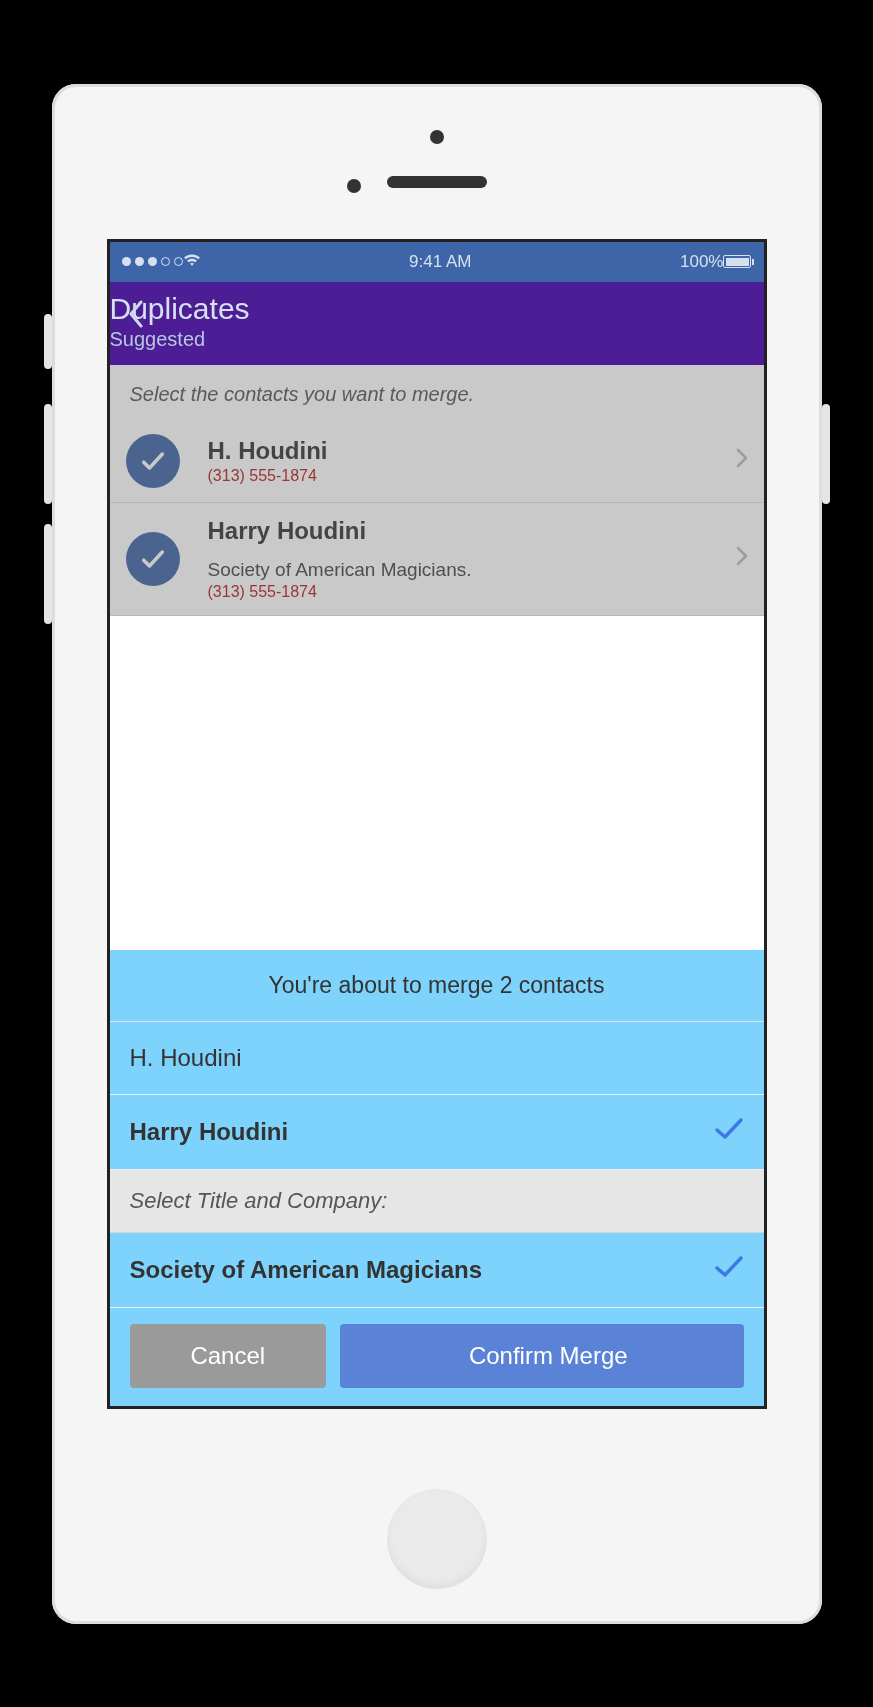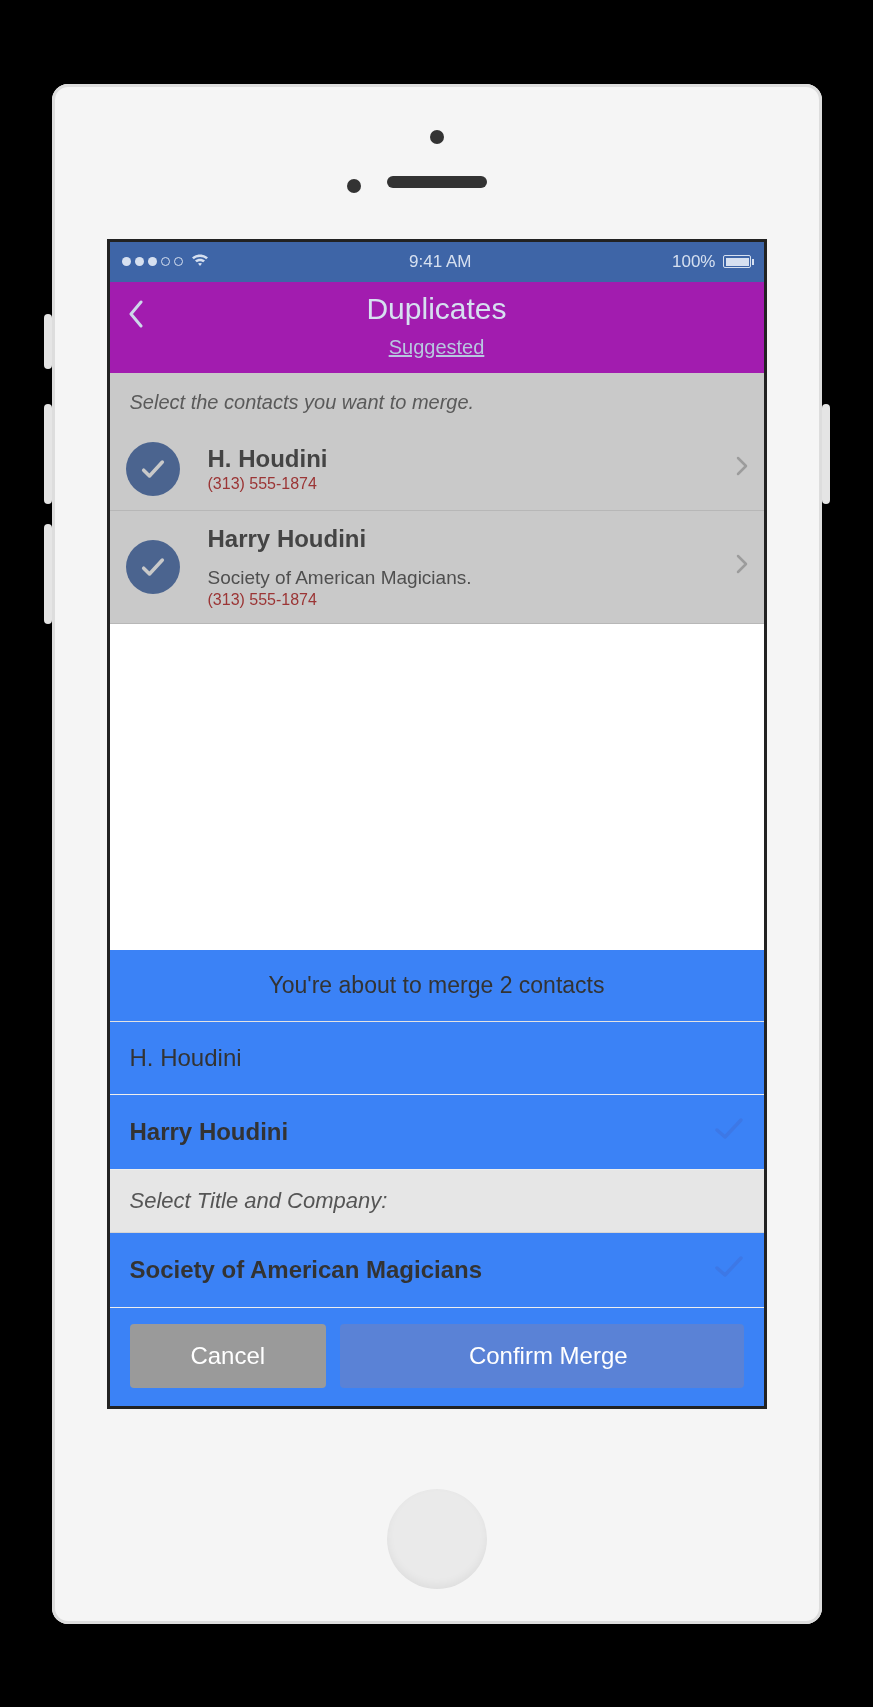--- a/index.html
+++ b/index.html
@@ -9,21 +9,21 @@
     justify-content: center;
     align-items: center;
     min-height: 1707px;
     width: 873px;
     font-family: -apple-system, "Helvetica Neue", Arial, sans-serif;
   }
   .phone-frame {
     width: 770px;
     height: 1540px;
     background: #f5f5f5;
-    border-radius: 16px;
+    border-radius: 24px;
     position: relative;
     box-shadow: inset 0 0 0 3px #ddd;
   }
   .phone-camera {
     position: absolute;
     top: 46px;
     left: 50%;
     transform: translateX(-50%);
     width: 14px; height: 14px;
     background: #333; border-radius: 50%;
@@ -75,41 +75,40 @@
   .statusbar {
     background: #3e65a7;
     color: #d6e0f0;
     height: 40px;
     display: flex;
     align-items: center;
     justify-content: space-between;
     padding: 0 12px;
     font-size: 17px;
   }
-  .statusbar .left, .statusbar .right { display:flex; align-items:center; gap:8px; }
+  .statusbar .left, .statusbar .right { display:flex; align-items:center; }
   .dots { display:flex; gap:4px; }
   .dot { width:9px; height:9px; border-radius:50%; background:#d6e0f0; }
   .dot.hollow { background:transparent; border:1.5px solid #d6e0f0; }
   .wifi-icon { font-size:18px; }
   .battery {
     width:28px; height:13px; border:1.5px solid #d6e0f0; border-radius:2px;
     position:relative;
   }
   .battery::after { content:''; position:absolute; right:-4px; top:3px; width:2.5px; height:6px; background:#d6e0f0; }
   .battery .fill { position:absolute; inset:1.5px; background:#d6e0f0; }
 
   .navbar {
-    background: #a21caf;
+    background: #4c1d95;
     color: #cdd8ea;
-    text-align: center;
     padding: 10px 0 14px;
     position: relative;
   }
   .navbar .title { font-size: 30px; font-weight: 400; color:#d6e0f0; }
-  .navbar .subtitle { font-size: 20px; color:#b8c7e0; margin-top:10px;text-decoration:underline; }
+  .navbar .subtitle { font-size: 20px; color:#b8c7e0; margin-top:2px; }
   .back-chevron {
     position:absolute; left:18px; top:18px;
     width:16px; height:28px;
   }
   .back-chevron svg { width:100%; height:100%; }
 
   
   .bg-content {
     position: relative;
   }
@@ -140,21 +139,21 @@
   .check-circle svg { width:28px; height:28px; }
   .contact-info { flex:1; }
   .contact-name { font-size:24px; font-weight:600; color:#333; }
   .contact-detail { font-size:19px; color:#444; margin-top:14px; }
   .contact-phone { font-size:16px; color:#b91c1c; margin-top:2px; }
   .row-chevron { color:#bbb; font-size:22px; }
 
   
   .sheet {
     position:absolute; left:0; right:0; bottom:0;
-    background:#3b82f6;
+    background:#7dd3fc;
   }
   .sheet-title {
     text-align:center;
     font-size:23px;
     padding: 22px 10px;
     color:#333;
     border-bottom:1px solid #e3e3e3;
   }
   .section-header {
     background:#e6e6e6;

